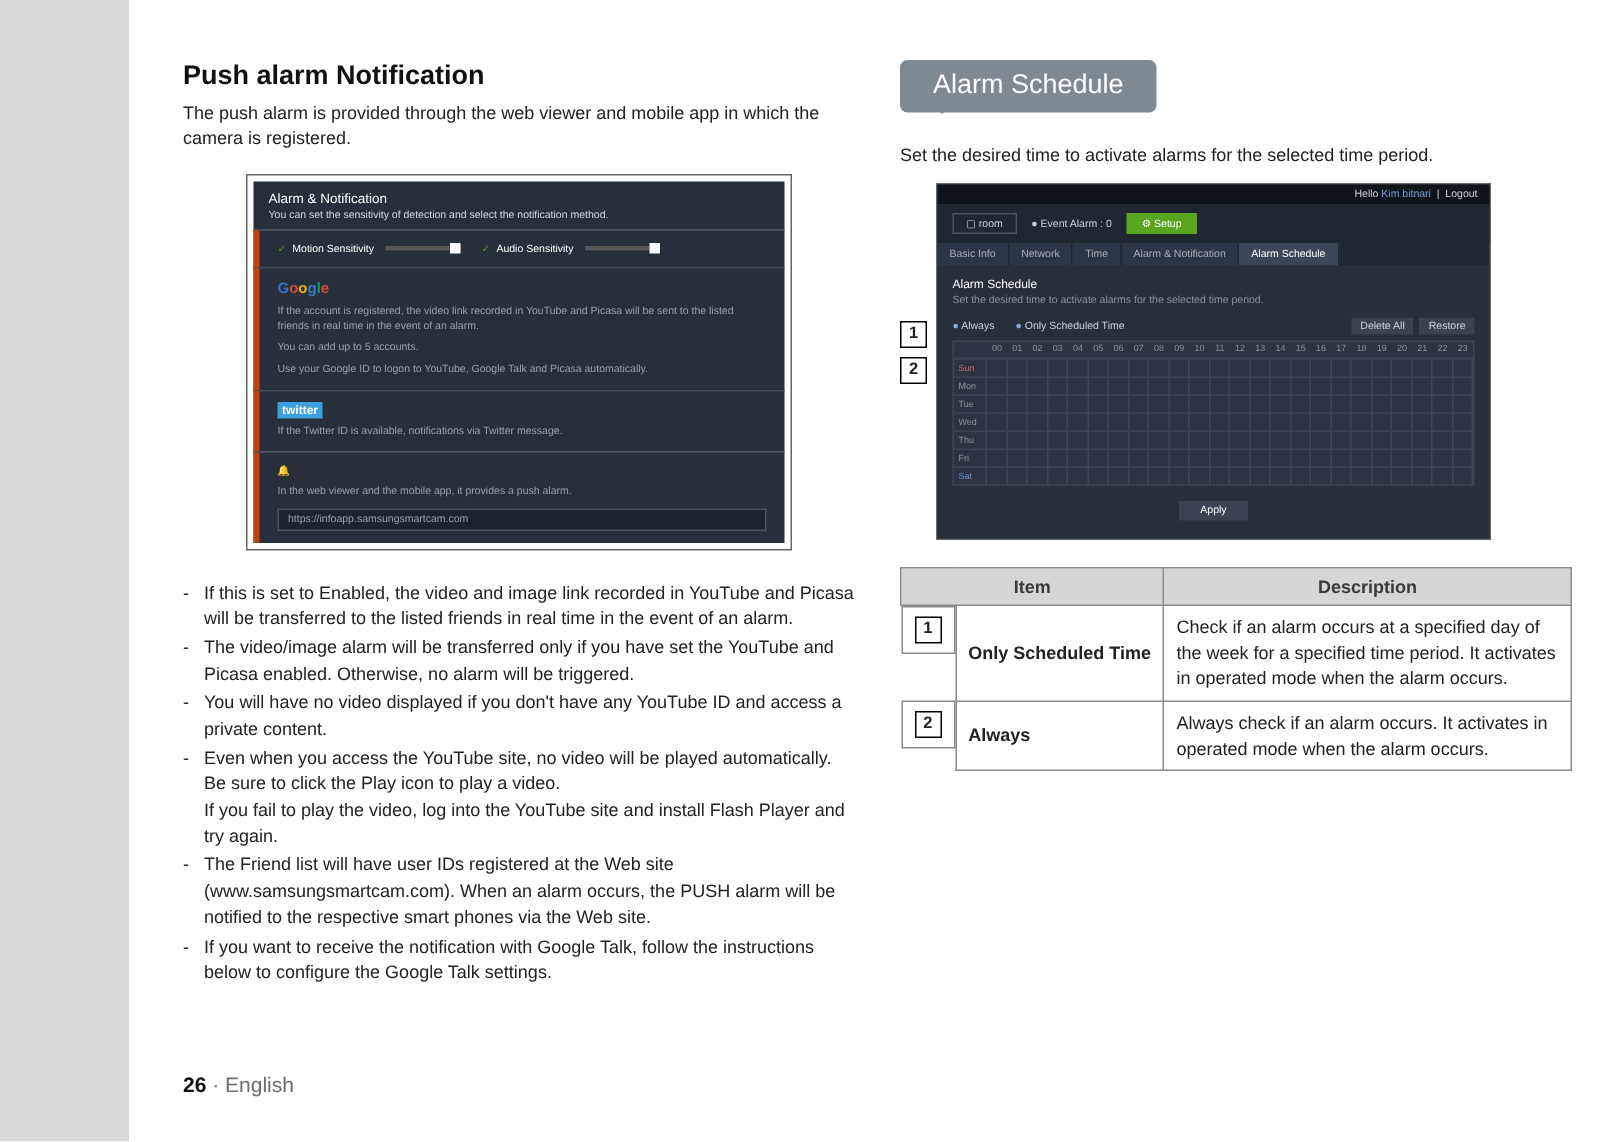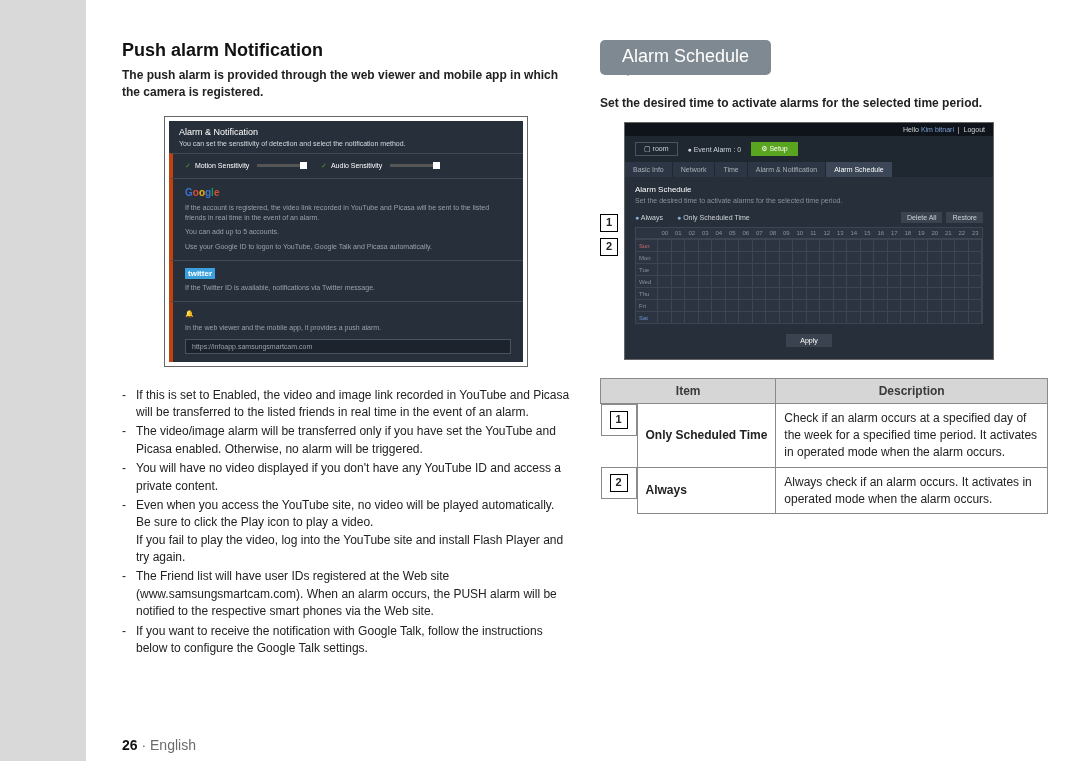--- a/index.html
+++ b/index.html
@@ -48,21 +48,21 @@
     margin-bottom: 20px;
   }
   .tab-pill::after {
     content: "";
     position: absolute;
     left: 22px;
     bottom: -7px;
     border: 6px solid transparent;
     border-top-color: #7f8992;
   }
-  p { line-height: 1.45; margin-bottom: 10px; font-weight: bold; }
+  p { line-height: 1.45; margin-bottom: 10px; }
   .clarify { font-size: 12px; }
 
   
   .shot {
     background: #fff;
     border: 1px solid #666;
     width: 364px;
     margin: 14px auto 20px auto;
     padding: 4px;
   }
@@ -245,21 +245,21 @@
     vertical-align:middle;
     line-height:1.4;
   }
   table.desc td.label { font-weight:700; white-space:nowrap; }
   .table-num { display:flex; align-items:center; justify-content:center; }
 
   
   .page-footer {
     position:absolute;
     left:36px;
-    bottom:8px;
+    bottom:30px;
     font-size:14px;
     color:#6b6b6b;
   }
   .page-footer .pn { font-weight:700; color:#111; }
 </style>
 </head>
 <body>
 
 <div class="left-strip"></div>
 

